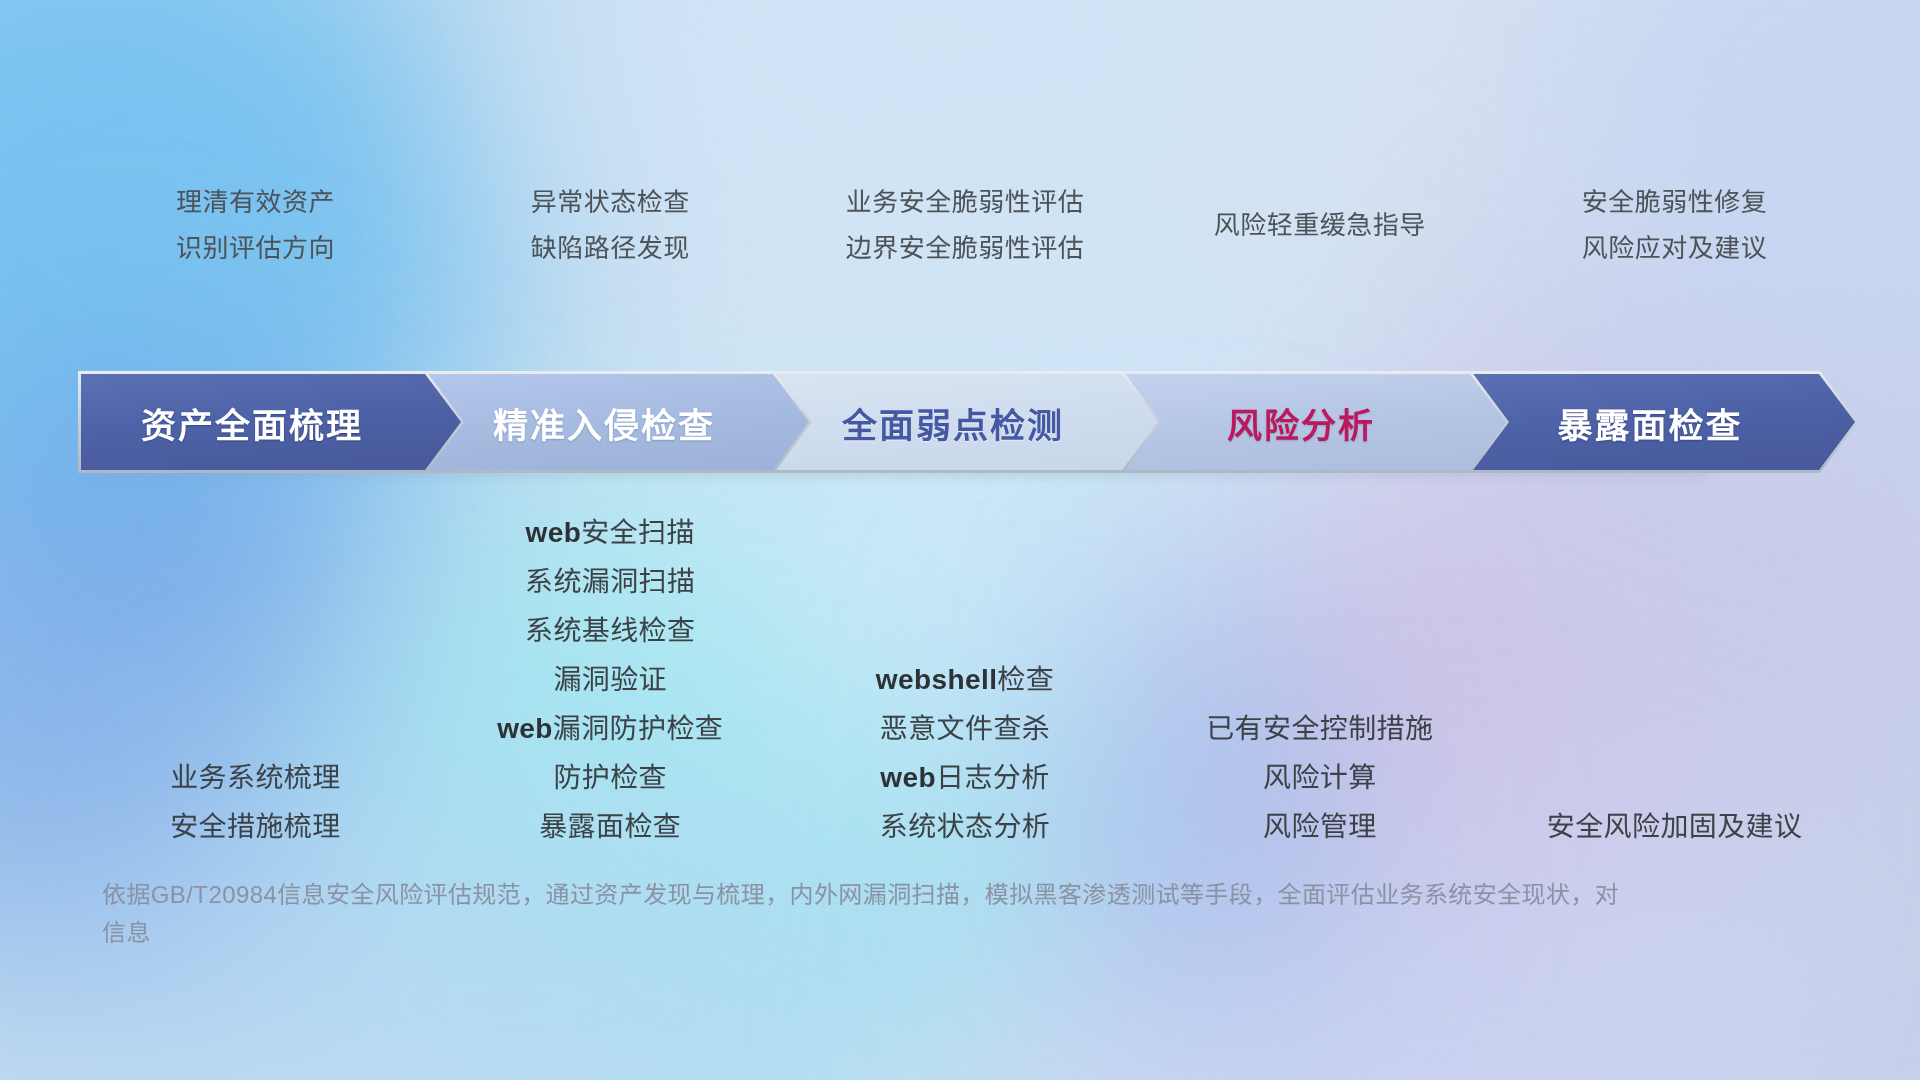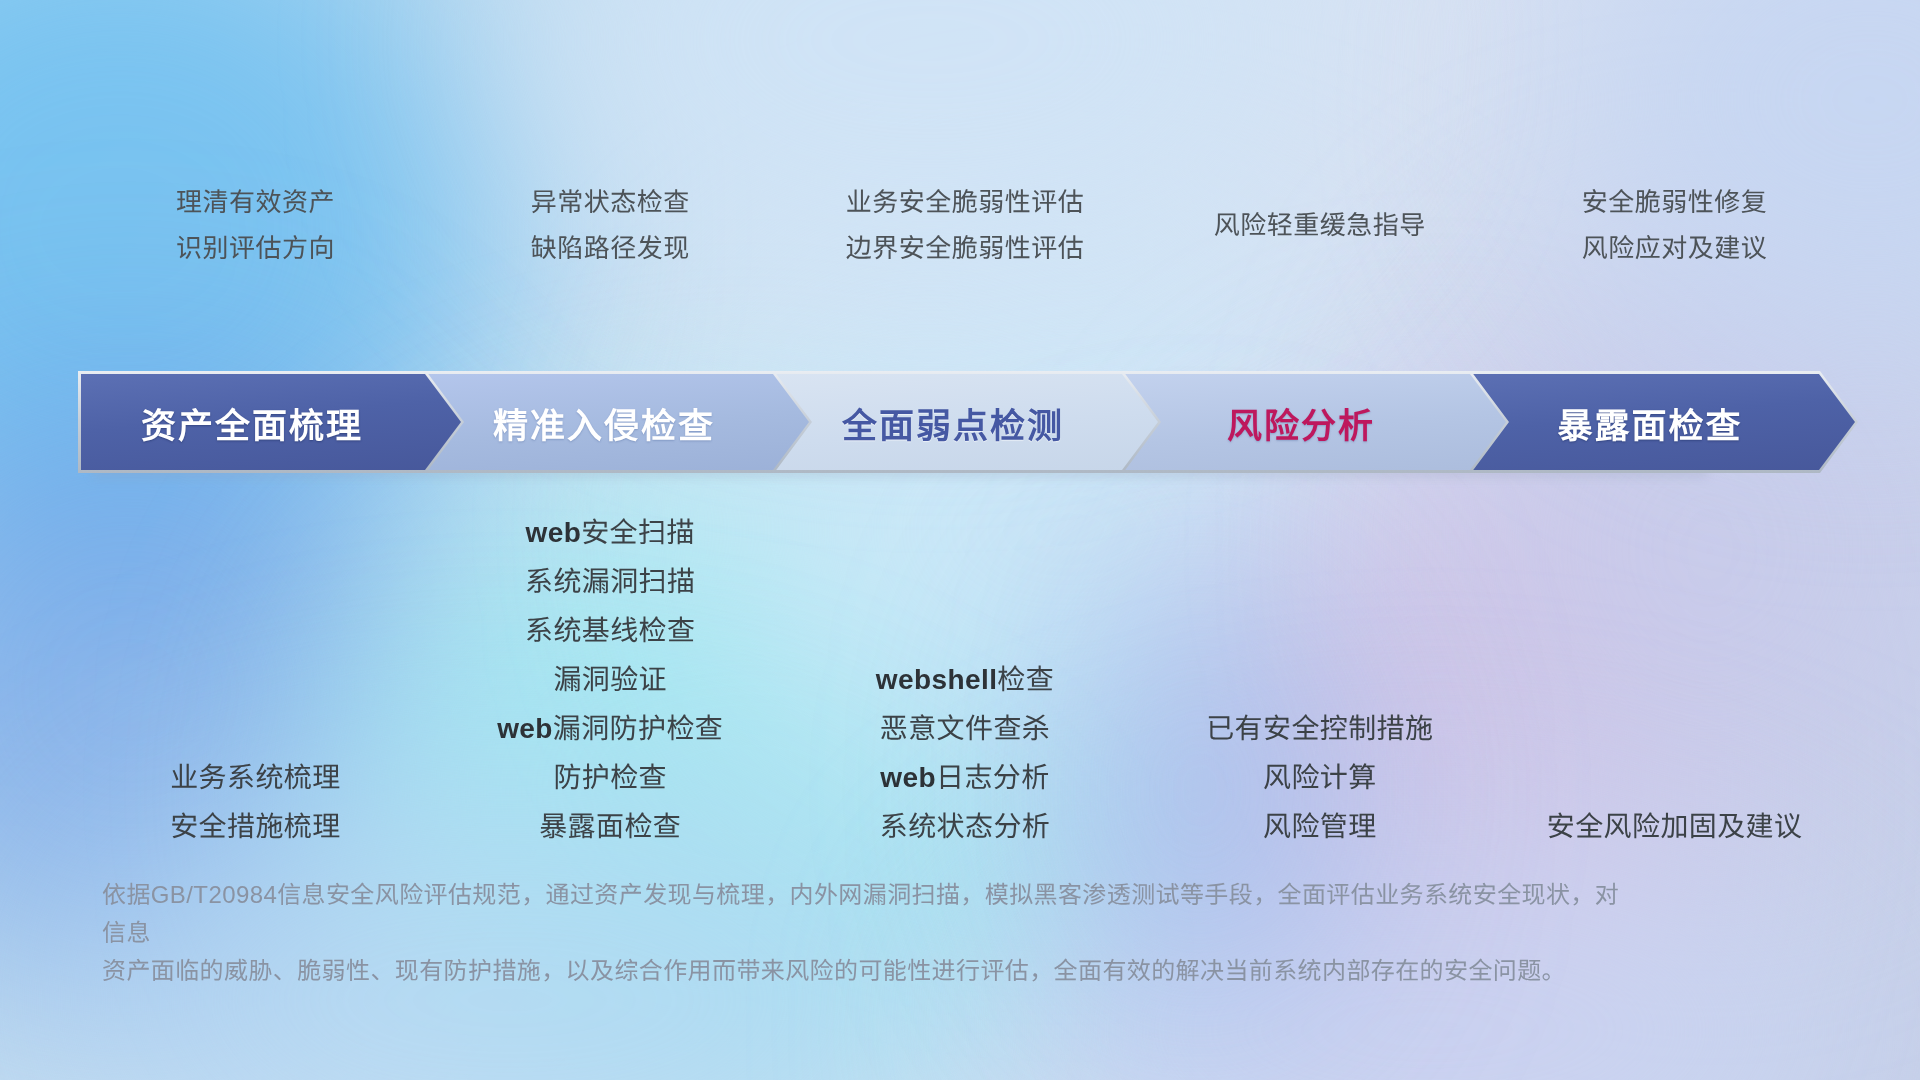--- a/index.html
+++ b/index.html
@@ -209,16 +209,15 @@
         <div class="item"><span>风险计算</span></div>
         <div class="item"><span>风险管理</span></div>
       </div>
       <div class="col">
         <div class="item"><span>安全风险加固及建议</span></div>
       </div>
     </div>
 
   <div id="footer">
     <span>依据GB/T20984信息安全风险评估规范，通过资产发现与梳理，内外网漏洞扫描，模拟黑客渗透测试等手段，全面评估业务系统安全现状，对信息</span>
-    <span>资产面临的威胁、脆弱性、现有防护措施，以及综合作用而带来风险的可能性进行评估，全面有效的解决当前系统内部存在的安全问题。</span>
   </div>
 
 </div>
 
 </body></html>

